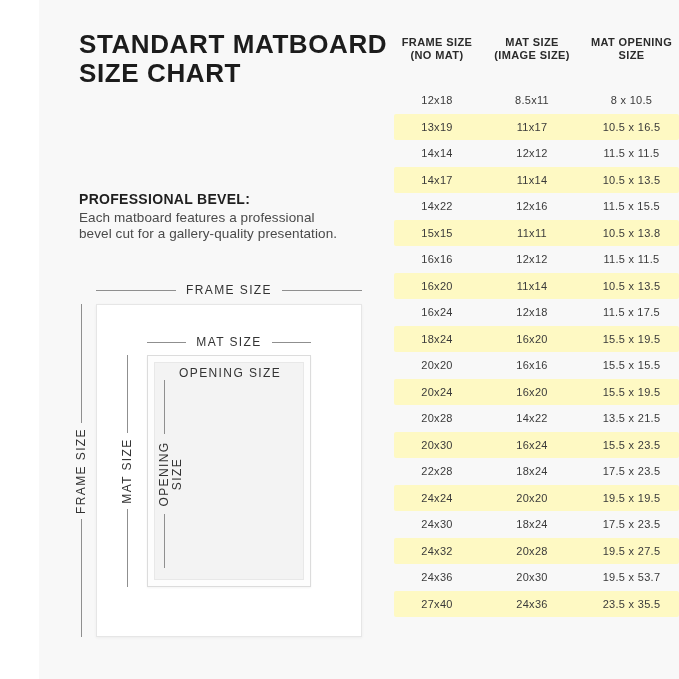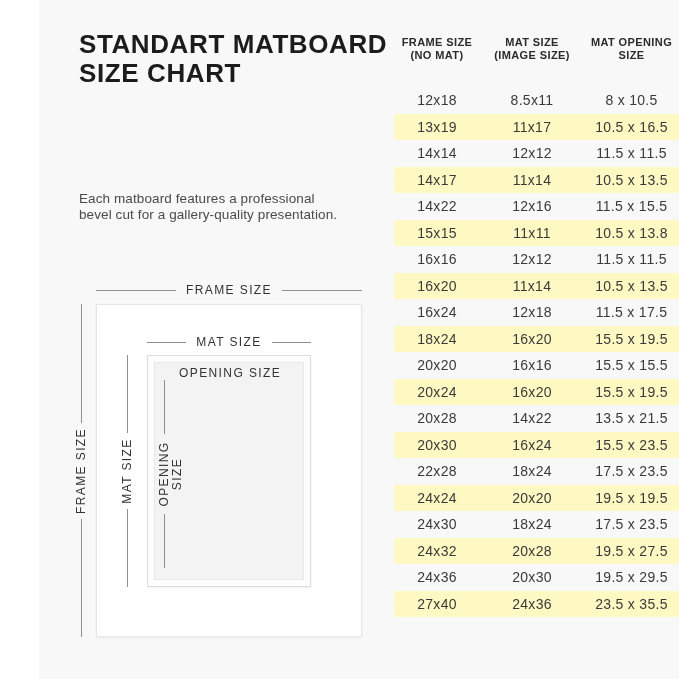--- a/index.html
+++ b/index.html
@@ -125,37 +125,38 @@
   .th span { display: block; }
   .tbody { margin-top: 25px; }
   .trow {
     height: 26.5px;
     align-items: center;
     border-radius: 2px;
   }
   .trow.alt { background: #fef9c3; }
   .tcell {
     text-align: center;
-    font-size: 14px;
+    font-size: 11px;
     letter-spacing: 0.3px;
     color: #3a3a3a;
   }
 </style>
 </head>
 <body>
 
 <div id="stage">
 
   <div class="title">
     <div>STANDART MATBOARD</div>
     <div>SIZE CHART</div>
   </div>
 
 
   <div class="info-block" id="info-bevel">
+    <div class="heading">PROFESSIONAL BEVEL:</div>
     <div class="body-line">Each matboard features a professional</div>
     <div class="body-line">bevel cut for a gallery-quality presentation.</div>
   </div>
 
   <div class="h-ind" id="frame-h-ind">
     <div class="line"></div>
     <div class="txt dim-label-text">FRAME SIZE</div>
     <div class="line"></div>
   </div>
 
@@ -303,21 +304,21 @@
           <div class="tcell">17.5 x 23.5</div>
         </div>
         <div class="trow alt">
           <div class="tcell">24x32</div>
           <div class="tcell">20x28</div>
           <div class="tcell">19.5 x 27.5</div>
         </div>
         <div class="trow">
           <div class="tcell">24x36</div>
           <div class="tcell">20x30</div>
-          <div class="tcell">19.5 x 29.5</div>
+          <div class="tcell">19.5 x 53.7</div>
         </div>
         <div class="trow alt">
           <div class="tcell">27x40</div>
           <div class="tcell">24x36</div>
           <div class="tcell">23.5 x 35.5</div>
         </div>
       </div>
   </div>
 
 </div>

